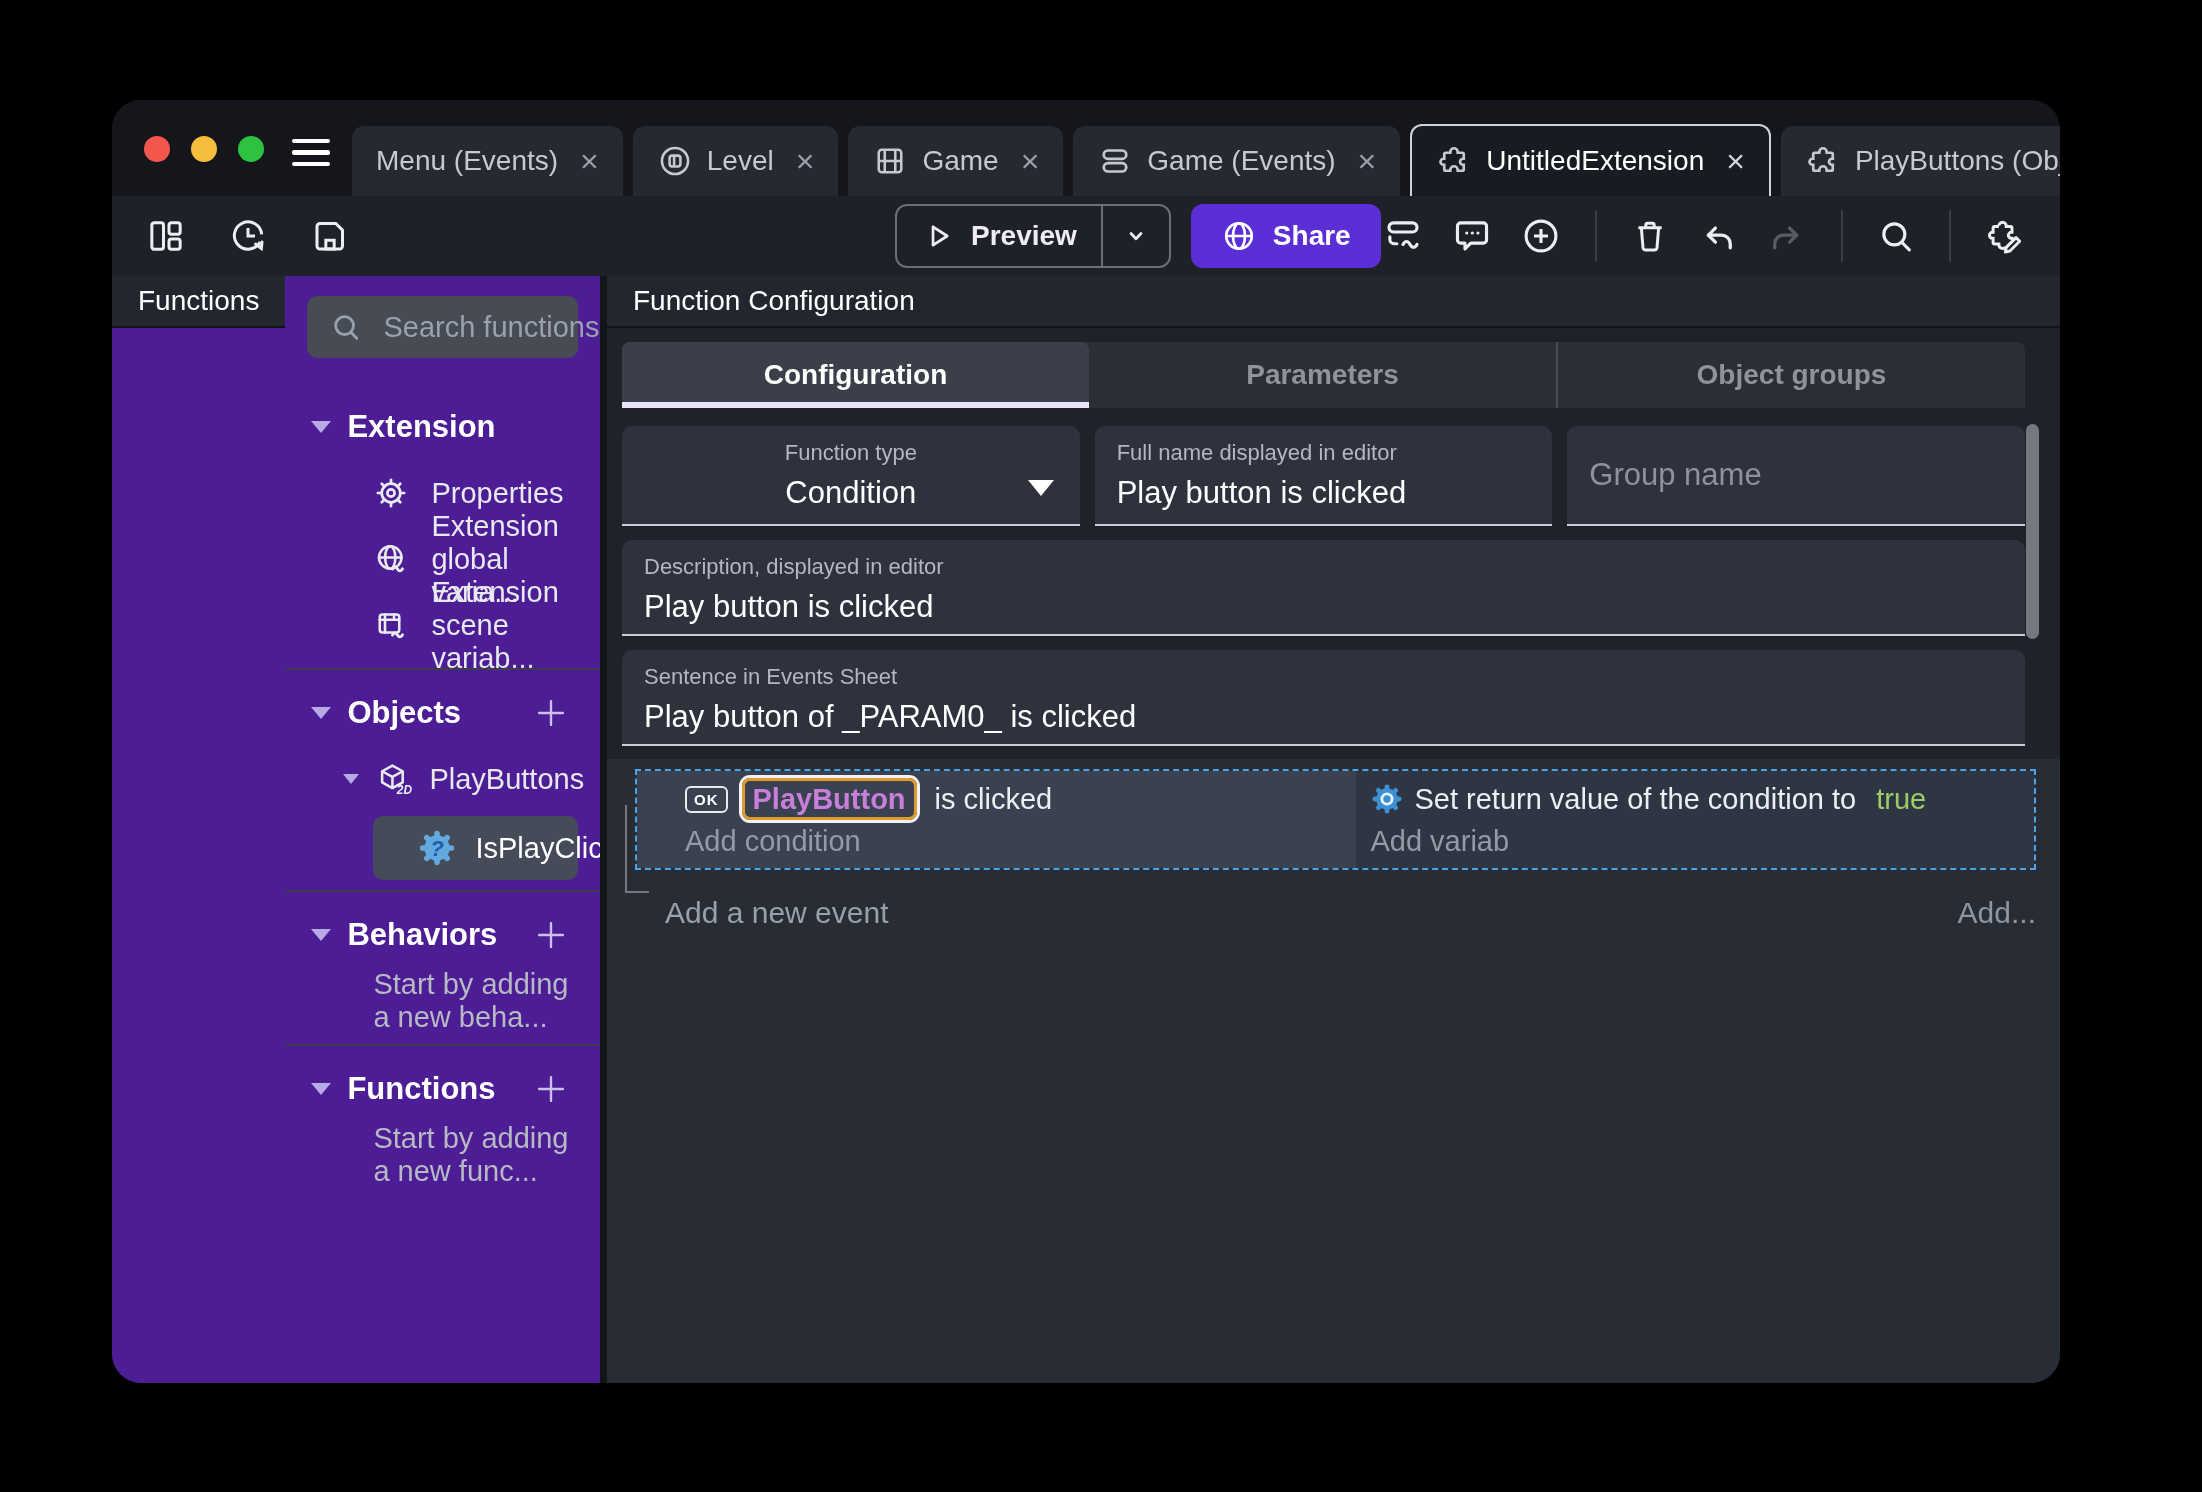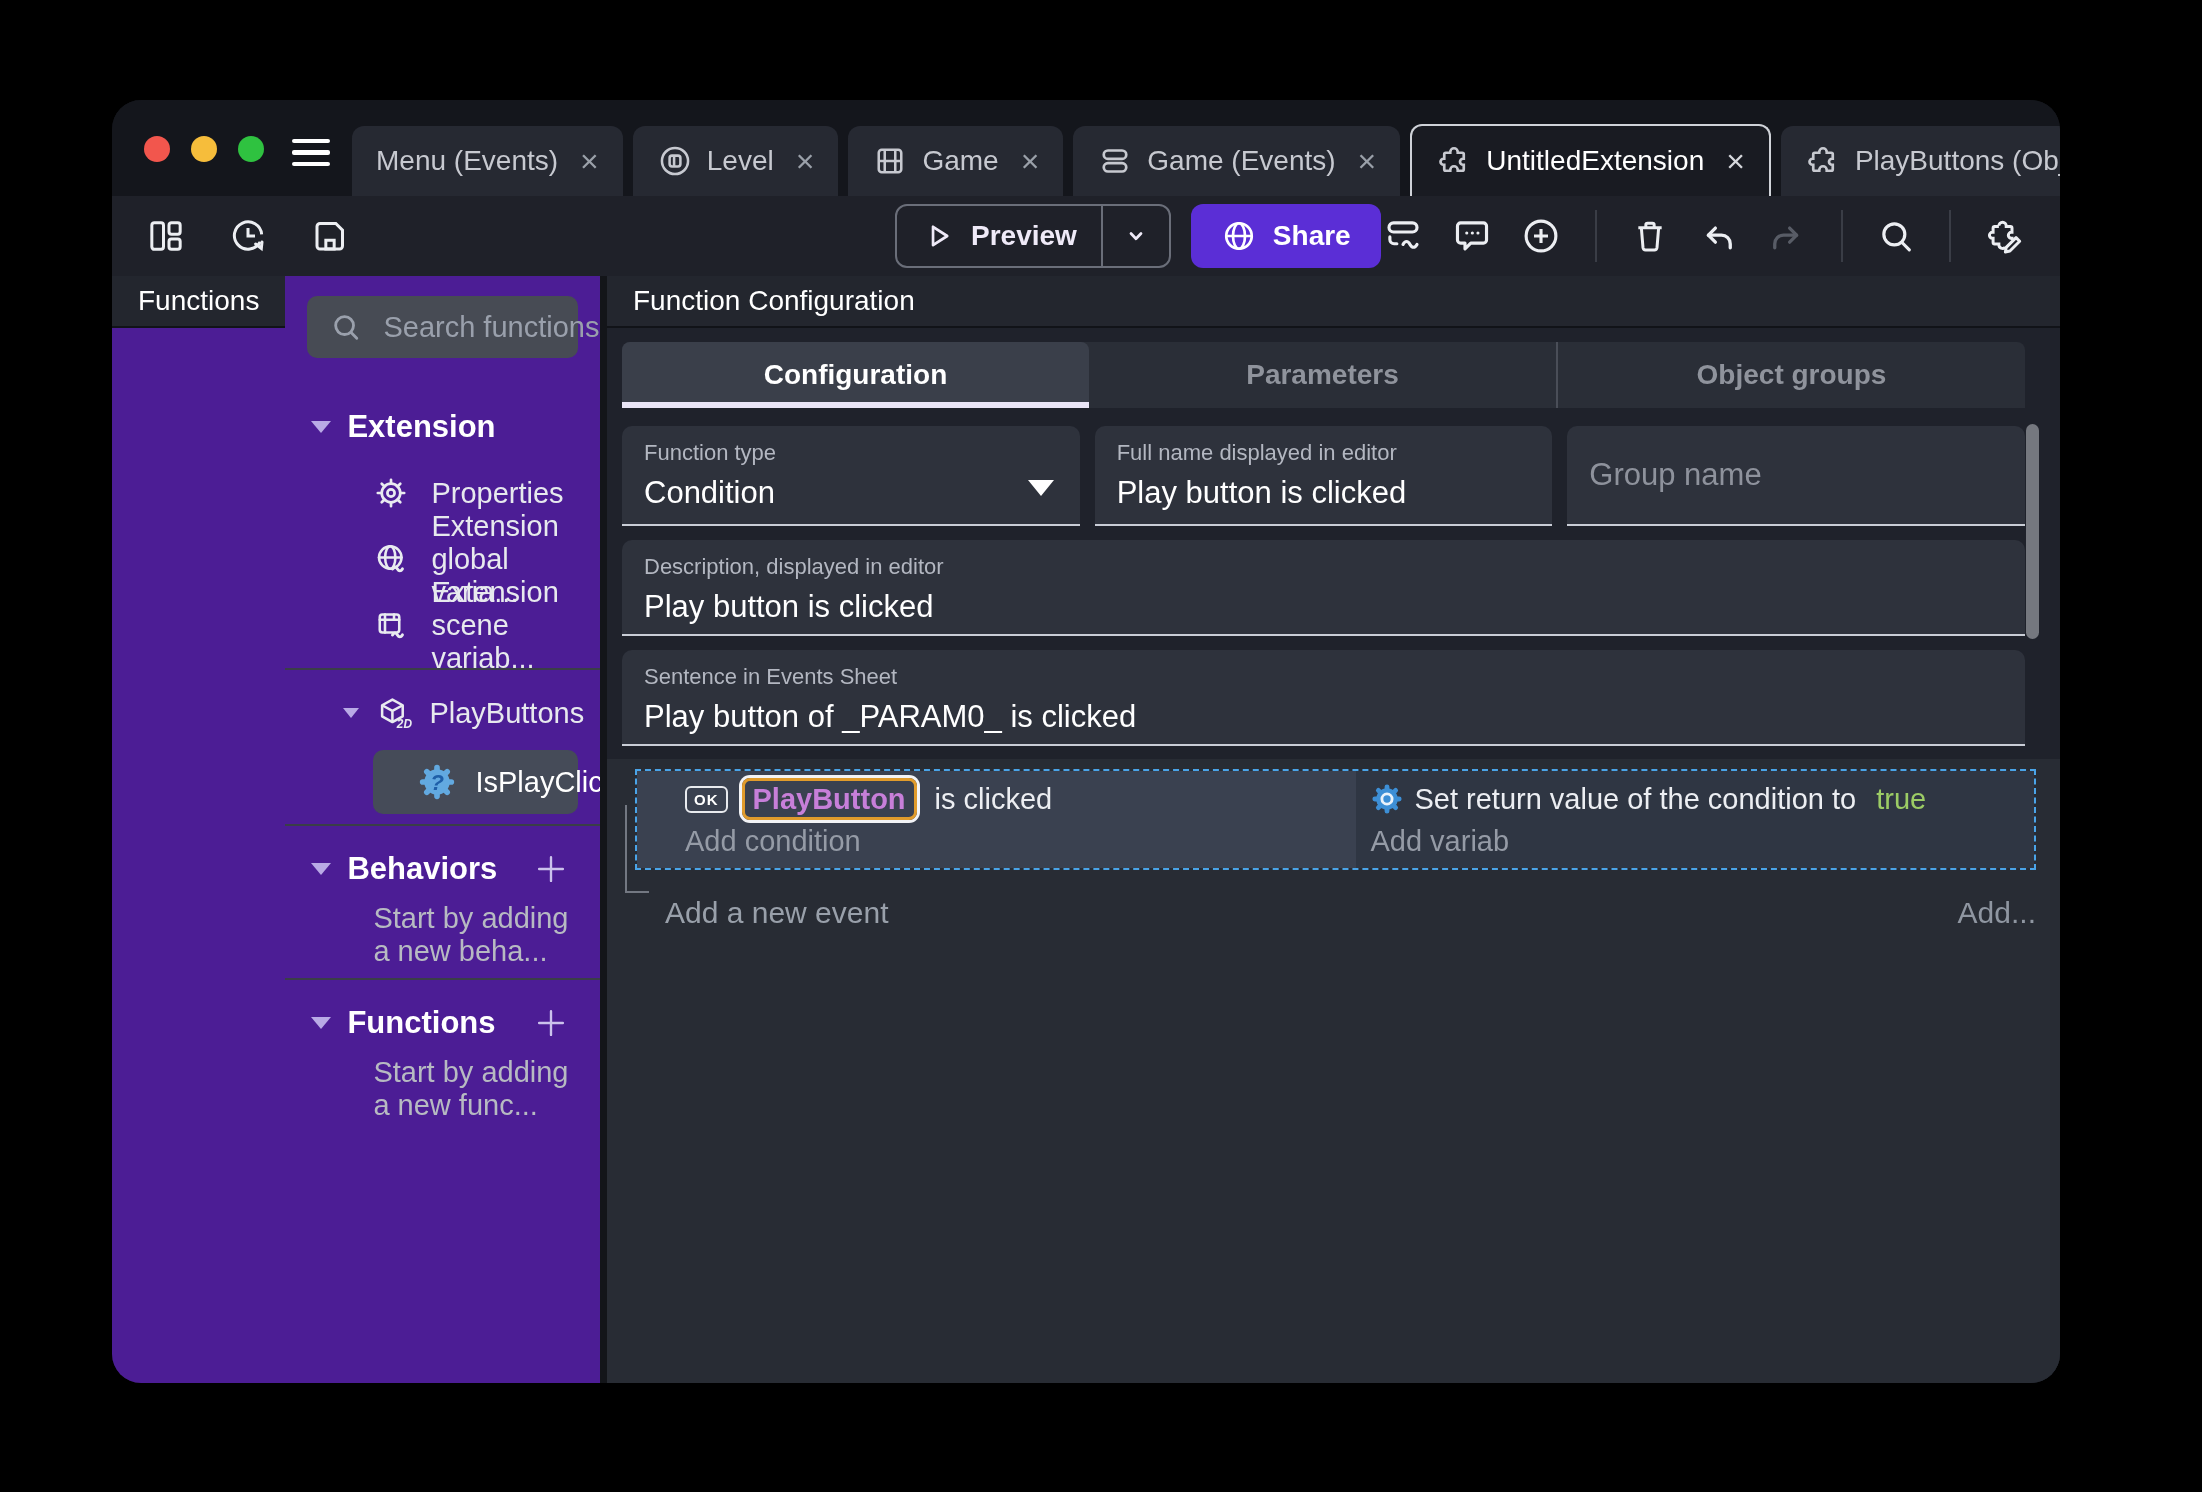--- a/index.html
+++ b/index.html
@@ -74,21 +74,21 @@
   .mtab.active{background:#3a3f4a;color:#fff;border-radius:8px 8px 0 0;}
   .mtab.active::after{content:"";position:absolute;left:0;right:0;bottom:0;height:6px;background:#e9e5f6;}
   .mtab.bordered{border-left:2px solid #4a4e58;}
   .form-row{display:flex;gap:15px;margin-top:18px;}
   .field{background:#2e323c;border-radius:10px 10px 0 0;border-bottom:2px solid #c9cdd6;
     padding:14px 22px 10px;height:100px;}
   .field .flabel{font-size:22px;color:#b3b7c1;}
   .field input{width:100%;background:transparent;border:none;outline:none;color:#fff;font-size:31px;
     margin-top:9px;font-family:inherit;padding:0;}
   .field input::placeholder{color:#8e929c;}
-  .f1{flex:1;position:relative;} .f2{flex:1;} .f3{flex:1;display:flex;align-items:center;padding-top:0;padding-bottom:0;}
+  .f1{flex:1;position:relative;text-align:center;} .f2{flex:1;} .f3{flex:1;display:flex;align-items:center;padding-top:0;padding-bottom:0;}
   .fvalue{font-size:31px;color:#fff;margin-top:9px;}
   .caret-down{position:absolute;right:26px;top:54px;width:0;height:0;border-left:13px solid transparent;
     border-right:13px solid transparent;border-top:16px solid #fff;}
   .field-wide{margin-top:14px;height:96px;}
 
   
   .events{flex:1;background:#282c34;margin-top:13px;position:relative;min-height:0;}
   .event-block{margin:10px 24px 0 28px;border:2px dashed #4aa4e8;display:flex;}
   .cond-cell{width:51.5%;background:#3a4150;padding:6px 0 10px 48px;}
   .act-cell{flex:1;background:#2f3643;padding:6px 0 10px 14px;}
@@ -358,20 +358,29 @@
                 <rect x="4.5" y="5" width="13" height="12" rx="1.8"></rect>
                   <path d="M4.5 8.5h13M8 5v12M14 5v3.5"></path>
                 <path d="M13 18.6c1-1.7 2.3-1.7 3.3 0s2.3 1.7 3.3 0" stroke-width="2"></path>
               </svg>
               </span>
             <span>Extension scene variab...</span>
           </div>
 
           <div class="tdivider"></div>
 
+          <div class="sec">
+            <span class="chev"></span>
+            <span class="slabel">Objects</span>
+            <span class="icon plusbtn">
+              <svg width="38" height="38" viewBox="0 0 24 24" fill="none" stroke="currentColor" stroke-width="1.5" stroke-linecap="round">
+                <path d="M12 4.5v15M4.5 12h15"></path>
+              </svg>
+              </span>
+          </div>
           <div class="subitem">
             <span class="chev" style="border-left-width:8px;border-right-width:8px;border-top-width:10px;"></span>
             <span class="icon" style="color:#e9ebf0;">
               <svg width="38" height="38" viewBox="0 0 24 24" fill="none" stroke="currentColor" stroke-width="1.6" stroke-linejoin="round">
                 <path d="M11 3.5l6.5 3.6v7L11 17.7l-6.5-3.6v-7z"></path>
                   <path d="M4.5 7.1L11 10.7l6.5-3.6M11 10.7v7"></path>
                 <text x="13.8" y="21.6" font-size="7.5" font-weight="bold" fill="currentColor" stroke="none" font-family="Liberation Sans,sans-serif">2D</text>
               </svg>
               </span>
             <span>PlayButtons</span>

